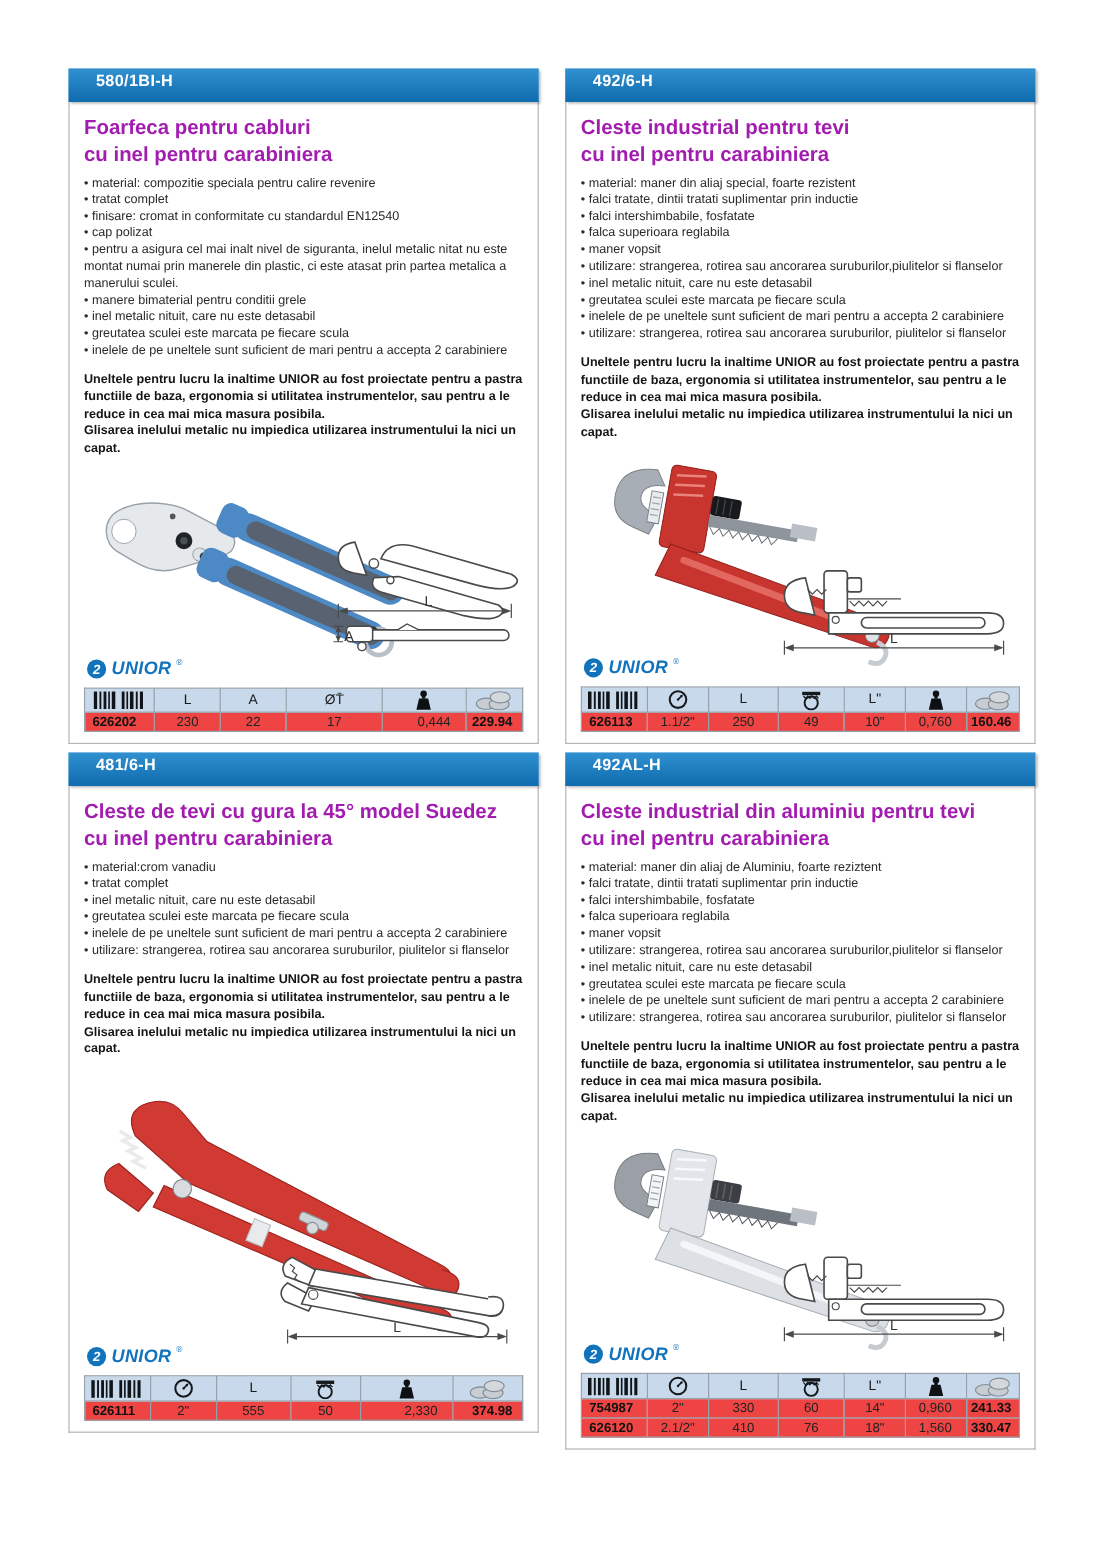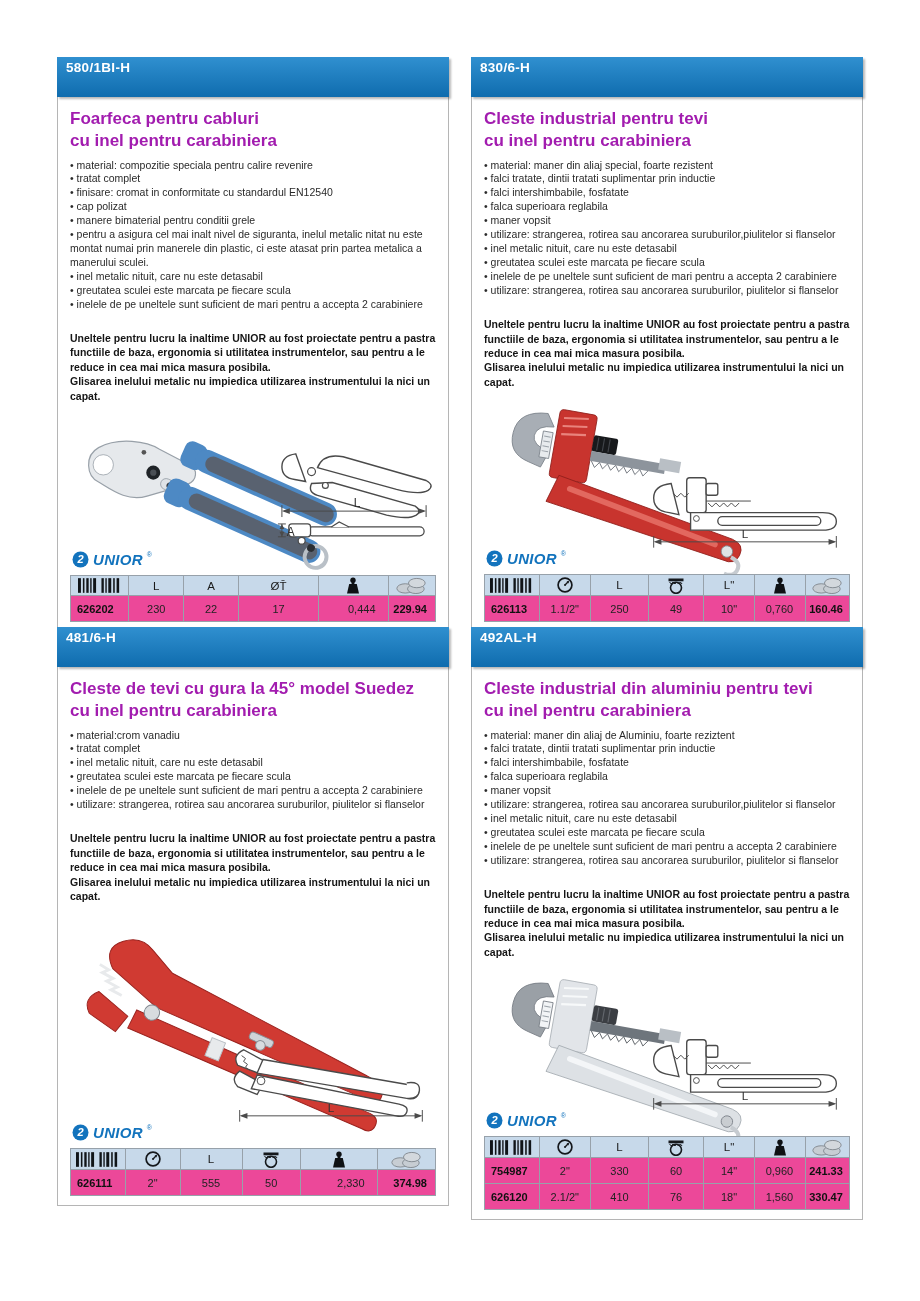--- a/index.html
+++ b/index.html
@@ -14,40 +14,40 @@
     display:grid;
     grid-template-columns:392px 392px;
     column-gap:22px; row-gap:13px;
     align-items:start;
   }
   .panel { background:#fff; }
   .p1,.p2 { height:557px; }
   .p3 { height:561px; }
   .p4 { height:575px; }
   .panel-header {
-    height:40px; line-height:22px;
+    height:28px; line-height:22px;
     background:linear-gradient(#3090d0,#0f6cae);
     color:#fff; font-weight:bold; font-size:13.5px;
-    padding-left:9px; letter-spacing:.3px;
+    padding-left:23px; letter-spacing:.3px;
     box-shadow:2px 2px 2px rgba(0,0,0,.28);
     position:relative; z-index:2;
   }
   .panel-body {
     height:calc(100% - 22px);
     border:1px solid #b5b5b5; border-top:none;
     padding:7px 12px 0 12px;
     display:flex; flex-direction:column; overflow:hidden;
     background:#fff;
   }
   .title { font-size:17px; font-weight:bold; color:#a21caf; line-height:1.28; margin:4px 0 7px 0; }
   .title .tl { display:block; }
   .bullets { }
   .bullet { font-size:10.5px; color:#2a2a2a; line-height:1.33; }
   .bullet::before { content:"• "; }
-  .note { margin-top:19px; }
+  .note { margin-top:9px; }
   .note-line { font-weight:bold; font-size:10.5px; color:#151515; line-height:1.38; }
   .image-zone { position:relative; flex:1 1 auto; min-height:80px; overflow:hidden; }
   .product-svg { position:absolute; top:4px; left:2px; }
   .p1 .product-svg { width:286px; }
   .p2 .product-svg { width:300px; }
   .p3 .product-svg { width:352px; top:12px; }
   .p4 .product-svg { width:300px; }
   .tech-svg { position:absolute; right:2px; bottom:26px; }
   .p1 .tech-svg { width:160px; }
   .p2 .tech-svg, .p3 .tech-svg, .p4 .tech-svg { width:206px; bottom:24px; }
@@ -56,21 +56,21 @@
   .logo-word { font-size:15px; font-weight:bold; font-style:italic; color:#1273bd; letter-spacing:.3px; }
   .logo-reg { font-size:7px; color:#1273bd; vertical-align:top; position:relative; top:-5px; }
   table.spec-table {
     width:100%; border-collapse:collapse; table-layout:fixed;
     margin-bottom:9px; font-size:11px;
   }
   .spec-table th, .spec-table td {
     border:1px solid #97a1aa; padding:1px 3px; text-align:center; vertical-align:middle;
   }
   .spec-table th { background:#c7d9ea; height:18px; font-weight:normal; color:#1a1a1a; font-size:11.5px; }
-  .spec-table td { background:#ec4899; height:26px; color:#222; }
+  .spec-table td { background:#ef4444; height:16px; color:#222; }
   .spec-table td:first-child { text-align:left; font-weight:bold; padding-left:6px; color:#111; }
   .spec-table td:last-child { text-align:right; font-weight:bold; padding-right:8px; color:#111; }
   .spec-table td:nth-last-child(2) { text-align:right; padding-right:12px; }
   .ic { display:inline-block; vertical-align:middle; }
 </style>
 </head>
 <body>
 
 <svg width="0" height="0" style="position:absolute" aria-hidden="true">
   <defs>
@@ -124,22 +124,22 @@
       <div class="panel-body">
         <h2 class="title">
           <span class="tl">Foarfeca pentru cabluri</span>
           <span class="tl">cu inel pentru carabiniera</span>
         </h2>
         <div class="bullets">
             <div class="bullet">material: compozitie speciala pentru calire revenire</div>
             <div class="bullet">tratat complet</div>
             <div class="bullet">finisare: cromat in conformitate cu standardul EN12540</div>
             <div class="bullet">cap polizat</div>
+            <div class="bullet">pentru a asigura cel mai inalt nivel de siguranta, inelul metalic nitat nu este montat numai prin manerele din plastic, ci este atasat prin partea metalica a manerului sculei.</div>
             <div class="bullet">manere bimaterial pentru conditii grele</div>
-            <div class="bullet">pentru a asigura cel mai inalt nivel de siguranta, inelul metalic nitat nu este montat numai prin manerele din plastic, ci este atasat prin partea metalica a manerului sculei.</div>
             <div class="bullet">inel metalic nituit, care nu este detasabil</div>
             <div class="bullet">greutatea sculei este marcata pe fiecare scula</div>
             <div class="bullet">inelele de pe uneltele sunt suficient de mari pentru a accepta 2 carabiniere</div>
           </div>
         <div class="note">
             <div class="note-line">Uneltele pentru lucru la inaltime UNIOR au fost proiectate pentru a pastra functiile de baza, ergonomia si utilitatea instrumentelor, sau pentru a le reduce in cea mai mica masura posibila.</div>
             <div class="note-line">Glisarea inelului metalic nu impiedica utilizarea instrumentului la nici un capat.</div>
           </div>
 
         <div class="image-zone">
@@ -235,21 +235,21 @@
                 <td>0,444</td>
                 <td>229.94</td>
               </tr>
             </tbody>
         </table>
       </div>
     </section>
 
     <section class="panel p2">
       <div class="panel-header">
-        <span>830/6-H</span>
+        <span>492/6-H</span>
       </div>
       <div class="panel-body">
         <h2 class="title">
           <span class="tl">Cleste industrial pentru tevi</span>
           <span class="tl">cu inel pentru carabiniera</span>
         </h2>
         <div class="bullets">
             <div class="bullet">material: maner din aliaj special, foarte rezistent</div>
             <div class="bullet">falci tratate, dintii tratati suplimentar prin inductie</div>
             <div class="bullet">falci intershimbabile, fosfatate</div>

